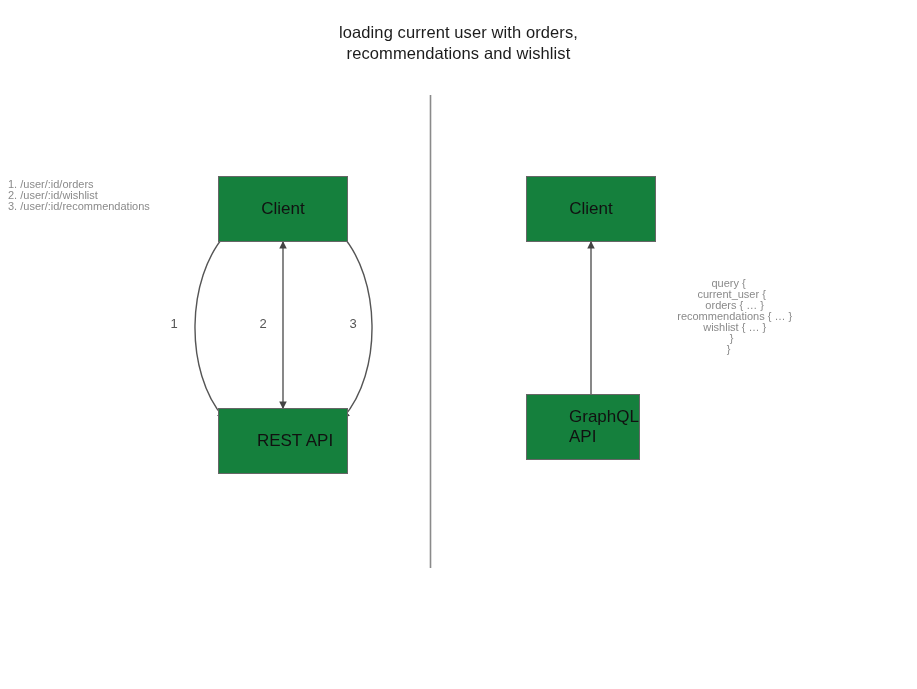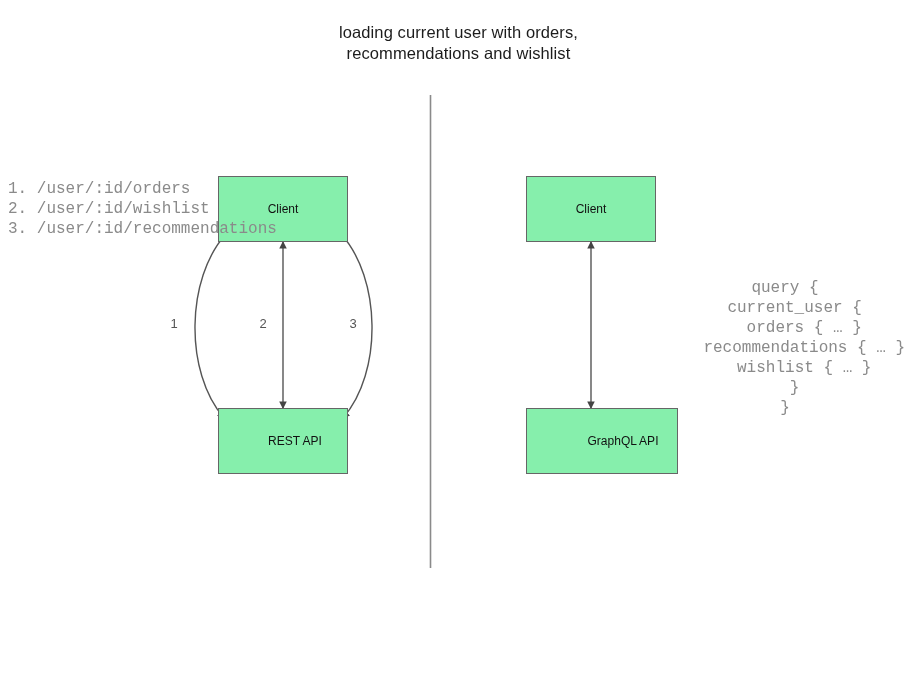--- a/index.html
+++ b/index.html
@@ -40,53 +40,53 @@
     font-size: 16.5px;
     line-height: 21px;
     color: #1c1c1c;
     white-space: pre-line;
     letter-spacing: 0.1px;
   }
 
   
   .node {
     position: absolute;
-    background: #86efac;
+    background: #15803d;
     border: 1.3px solid #666666;
     display: flex;
     align-items: center;
     justify-content: center;
-    font-size: 12px;
+    font-size: 17px;
     color: #111111;
     box-sizing: border-box;
   }
 
   #rest-client     { left: 218px; top: 176px; width: 130px; height: 66px; }
   #rest-api        { left: 218px; top: 408px; width: 130px; height: 66px; padding-left: 24px; }
   #graphql-client  { left: 526px; top: 176px; width: 130px; height: 66px; }
-  #graphql-api     { left: 526px; top: 408px; width: 152px; height: 66px; padding-left: 42px; }
+  #graphql-api     { left: 526px; top: 394px; width: 114px; height: 66px; padding-left: 42px; }
 
   
   .edge-label {
     position: absolute;
     font-size: 13px;
     color: #555555;
     text-align: center;
     width: 20px;
   }
   #edge-label-1 { left: 164px; top: 316px; }
   #edge-label-2 { left: 253px; top: 316px; }
   #edge-label-3 { left: 343px; top: 316px; }
 
   
   .code-block {
     position: absolute;
-    font-family: Liberation Mono, monospace;
-    font-size: 16px;
-    line-height: 20px;
+    font-family: Liberation Sans, sans-serif;
+    font-size: 11px;
+    line-height: 11px;
     color: #8a8a8a;
     white-space: pre;
   }
   #rest-endpoints { left: 8px;   top: 179px; }
   #graphql-query  { left: 665px; top: 278px; text-align: center; }
 </style>
 </head>
 <body>
 
 <div id="canvas">

